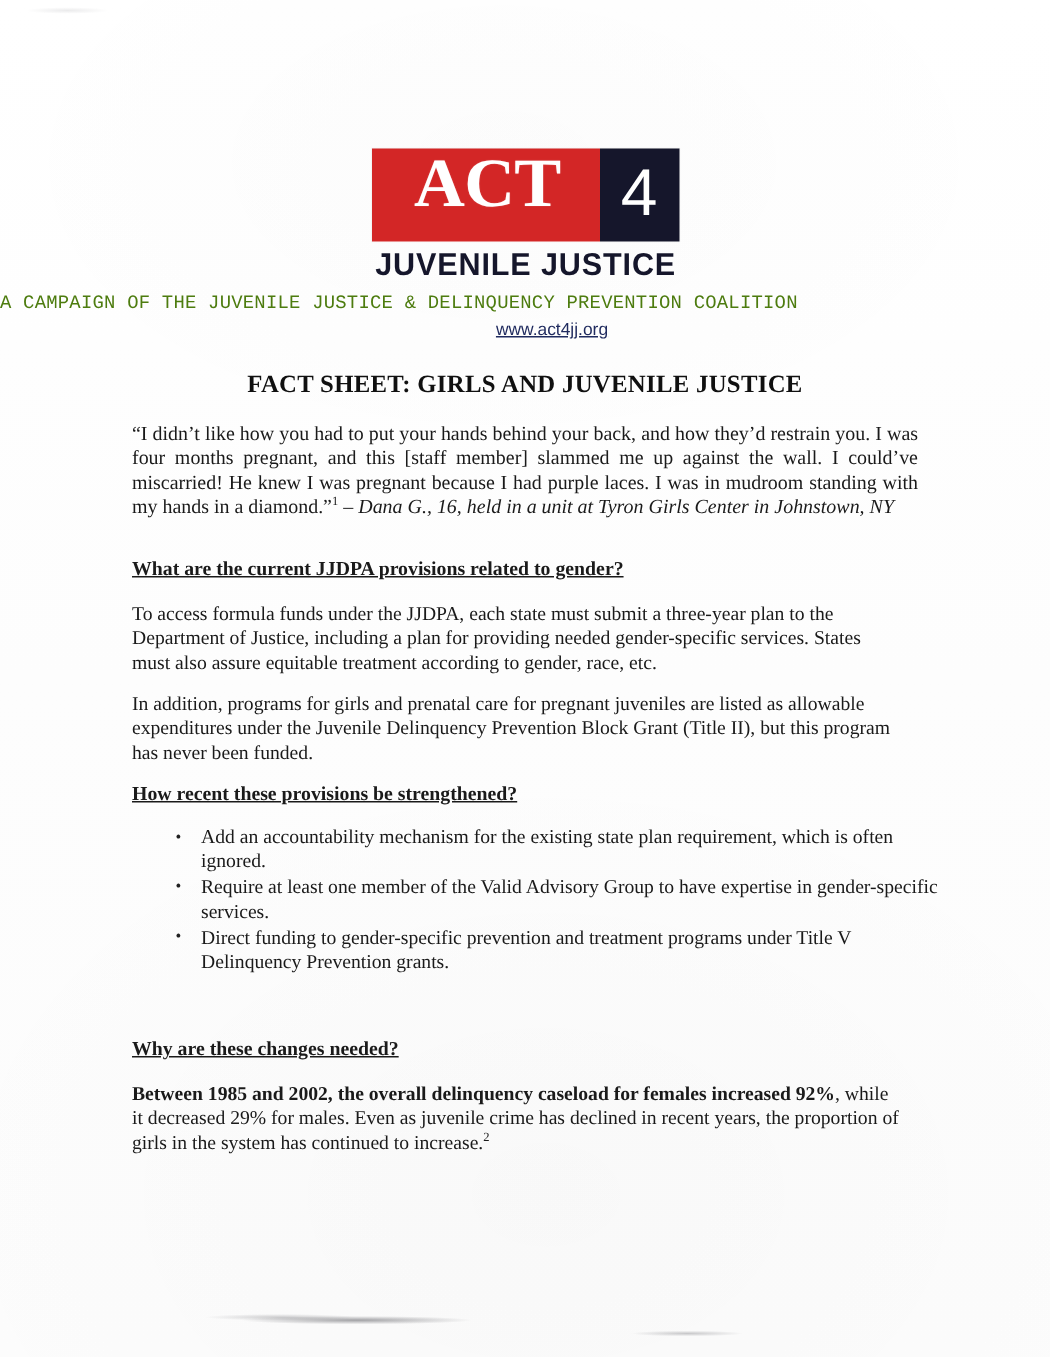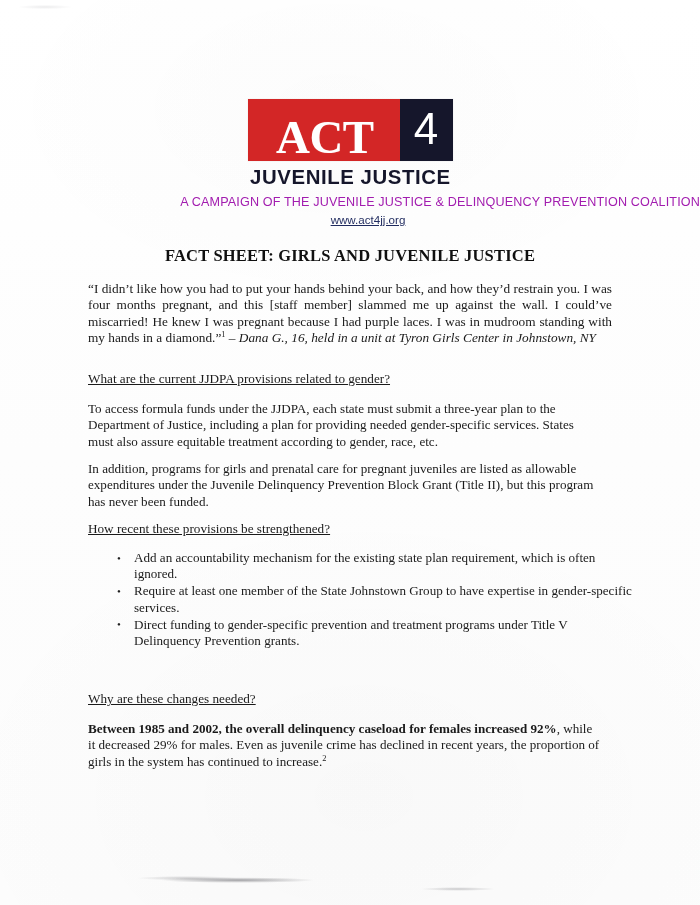--- a/index.html
+++ b/index.html
@@ -74,21 +74,21 @@
   .logo-bar {
     display: flex;
     align-items: stretch;
     height: 62px;
     box-shadow: 0 0 0 0.5px rgba(0,0,0,0.05);
   }
   .logo-red {
     background: #d32626;
     width: 142px;
     display: flex;
-    align-items: flex-end;
+    align-items: flex-start;
     justify-content: center;
     padding: 0 4px 0 6px;
   }
   .logo-act {
     font-family: "Liberation Serif", "DejaVu Serif", serif;
     font-weight: bold;
     font-size: 46px;
     line-height: 1;
     color: #ffffff;
     letter-spacing: -0.5px;
@@ -118,25 +118,25 @@
     letter-spacing: 0.6px;
     color: #15162b;
     transform: scaleX(0.97);
   }
 
   
   .tagline {
     position: absolute;
     left: 0; right: 0;
     top: 195px;
-    text-align: right;
-    font-family: Liberation Sans, sans-serif;
+    text-align: left;
+    font-family: Liberation Mono, monospace;
     font-size: 12.6px;
     letter-spacing: 0.15px;
-    color: #a21caf;
+    color: #4d7c0f;
   }
   .site-url {
     position: absolute;
     left: 0; right: 0;
     top: 213px;
     text-align: center;
     font-family: "Liberation Sans", "DejaVu Sans", sans-serif;
     font-size: 11.6px;
     color: #1f2a5e;
     text-decoration: underline;
@@ -172,20 +172,21 @@
   sup { font-size: 8.4px; vertical-align: super; line-height: 0; }
 
   
   .section-head {
     position: absolute;
     left: 88px;
     font-size: 13.2px;
     text-decoration: underline;
     color: #1a1a1a;
     white-space: nowrap;
+    font-weight: bold;
   }
   .para {
     position: absolute;
     left: 88px;
     width: 512px;
     font-size: 13.1px;
     line-height: 16.4px;
     color: #1a1a1a;
     text-align: left;
   }
@@ -257,21 +258,21 @@
       <span class="attrib">– Dana G., 16, held in a unit at Tyron Girls Center in Johnstown, NY</span>
     </div>
 
     <div class="section-head" id="head-1">What are the current JJDPA provisions related to gender?</div>
     <div class="para" id="para-1">To access formula funds under the JJDPA, each state must submit a three-year plan to the Department of Justice, including a plan for providing needed gender-specific services. States must also assure equitable treatment according to gender, race, etc.</div>
     <div class="para" id="para-2">In addition, programs for girls and prenatal care for pregnant juveniles are listed as allowable expenditures under the Juvenile Delinquency Prevention Block Grant (Title II), but this program has never been funded.</div>
 
     <div class="section-head" id="head-2">How recent these provisions be strengthened?</div>
     <ul class="bullets">
       <li>Add an accountability mechanism for the existing state plan requirement, which is often ignored.</li>
-      <li>Require at least one member of the State Johnstown Group to have expertise in gender-specific services.</li>
+      <li>Require at least one member of the Valid Advisory Group to have expertise in gender-specific services.</li>
       <li>Direct funding to gender-specific prevention and treatment programs under Title V Delinquency Prevention grants.</li>
     </ul>
 
     <div class="section-head" id="head-3">Why are these changes needed?</div>
     <div class="para" id="para-3">
       <b>Between 1985 and 2002, the overall delinquency caseload for females increased 92%</b><span>, while it decreased 29% for males.  Even as juvenile crime has declined in recent years, the proportion of girls in the system has continued to increase.</span><sup>2</sup>
     </div>
 
   </div>
 </div>

